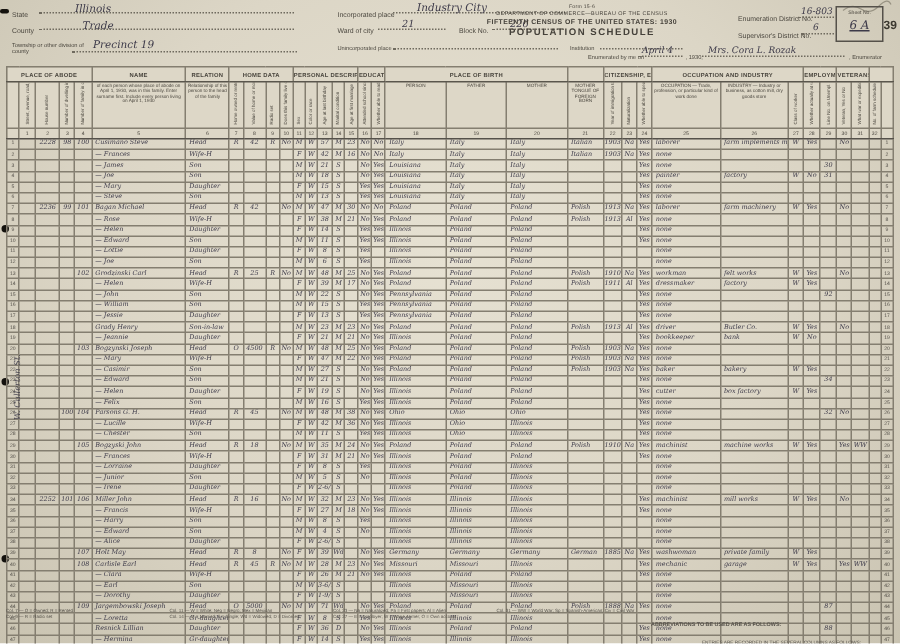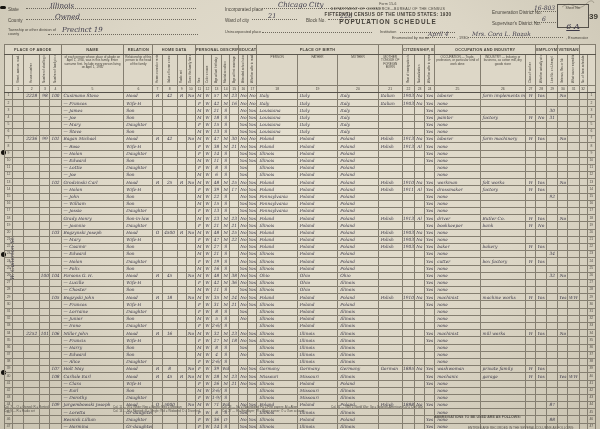--- a/index.html
+++ b/index.html
@@ -12,21 +12,21 @@
   .lbl.small{font-size:3.8px;}
   .hw{font-family:"DejaVu Serif",serif;font-style:italic;color:#3d3a49;white-space:nowrap;}
   .hwp{position:absolute;}
   .rule{position:absolute;border-bottom:1px dotted #6f6a5e;height:8px;}
   .titleblock{position:absolute;left:286px;top:2px;width:204px;text-align:center;}
   .titleblock .t1{font-size:3.4px;letter-spacing:.2px;}
   .titleblock .t2{font-size:4.6px;font-weight:bold;letter-spacing:.3px;margin-top:1px;}
   .titleblock .t3{font-size:6.4px;font-weight:bold;letter-spacing:1px;margin-top:1px;}
   .sheetbox{position:absolute;left:557px;top:4px;width:30px;height:22px;border:1px solid #55514a;}
   .sheetbox .lbl{position:static;display:block;text-align:center;font-size:3.4px;margin-top:1px;}
-  .sheetbox .hw{display:block;text-align:center;font-size:8px;margin-top:12px;text-decoration:underline;}
+  .sheetbox .hw{display:block;text-align:center;font-size:8px;margin-top:2px;text-decoration:underline;}
   .pageno{position:absolute;left:589px;top:12px;font-size:8px;font-weight:bold;color:#3b382f;}
   .pencil{position:absolute;left:560px;top:0px;width:36px;height:10px;opacity:.55;}
 
   .tblwrap{position:absolute;left:4px;top:44px;width:592px;}
   table{border-collapse:collapse;table-layout:fixed;width:592px;}
   th,td{border:0.5px solid #847e70;padding:0;overflow:hidden;white-space:nowrap;}
   thead th{background:#ddd7c7;color:#4a463e;font-weight:normal;}
   th.grp{font-size:3.9px;font-weight:bold;letter-spacing:.2px;height:9px;border-bottom:0.5px solid #5a564d;}
   th.sub{height:30px;vertical-align:top;font-size:3.1px;line-height:3.4px;}
   th.sub .h{white-space:normal;padding:1px;text-align:center;}
@@ -59,29 +59,29 @@
     <path d="M2 7 Q8 2 14 6 T26 4 T34 3" stroke="#6b6658" stroke-width="0.8" fill="none"></path>
   </svg>
 
   <div class="hdrzone">
     <span class="lbl" style="left:8px;top:7px;">State</span>
     <span class="rule" style="left:26px;top:0px;width:170px;"></span>
     <span class="hw hwp" style="left:50px;top:2px;font-size:7px;">Illinois</span>
 
     <span class="lbl" style="left:8px;top:18px;">County</span>
     <span class="rule" style="left:26px;top:11px;width:170px;"></span>
-    <span class="hw hwp" style="left:55px;top:13px;font-size:7px;">Owned</span>
+    <span class="hw hwp" style="left:55px;top:13px;font-size:7px;">Trade</span>
 
     <span class="lbl small" style="left:8px;top:28px;width:58px;white-space:normal;line-height:4px;">Township or other division of county</span>
     <span class="rule" style="left:48px;top:26px;width:150px;"></span>
     <span class="hw hwp" style="left:62px;top:26px;font-size:7px;">Precinct 19</span>
 
     <span class="lbl" style="left:225px;top:7px;">Incorporated place</span>
     <span class="rule" style="left:262px;top:0px;width:115px;"></span>
-    <span class="hw hwp" style="left:278px;top:1px;font-size:7px;">Chicago City</span>
+    <span class="hw hwp" style="left:278px;top:1px;font-size:7px;">Industry City</span>
 
     <span class="lbl" style="left:225px;top:18px;">Ward of city</span>
     <span class="rule" style="left:252px;top:11px;width:45px;"></span>
     <span class="hw hwp" style="left:268px;top:12px;font-size:6.5px;">21</span>
     <span class="lbl" style="left:306px;top:18px;">Block No.</span>
     <span class="rule" style="left:328px;top:11px;width:48px;"></span>
     <span class="hw hwp" style="left:340px;top:12px;font-size:6.5px;">226</span>
 
     <span class="lbl small" style="left:225px;top:30px;">Unincorporated place</span>
     <span class="rule" style="left:262px;top:24px;width:110px;"></span>

